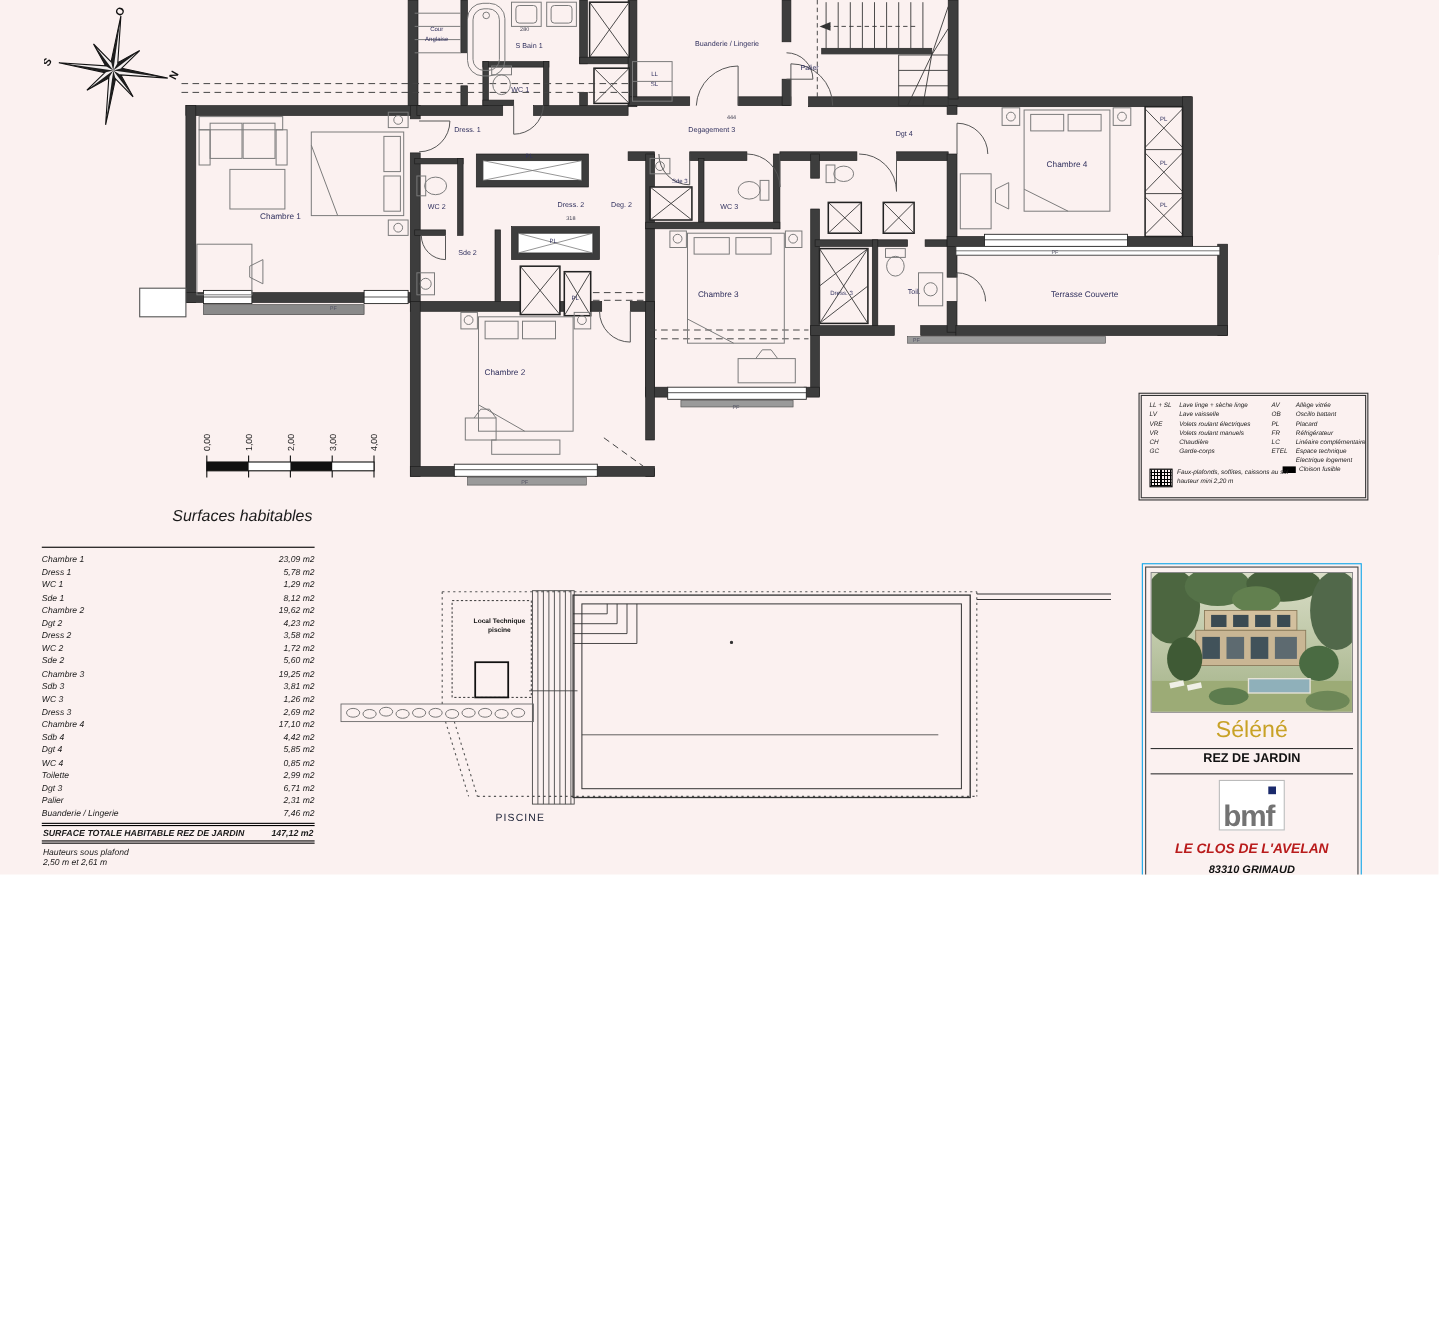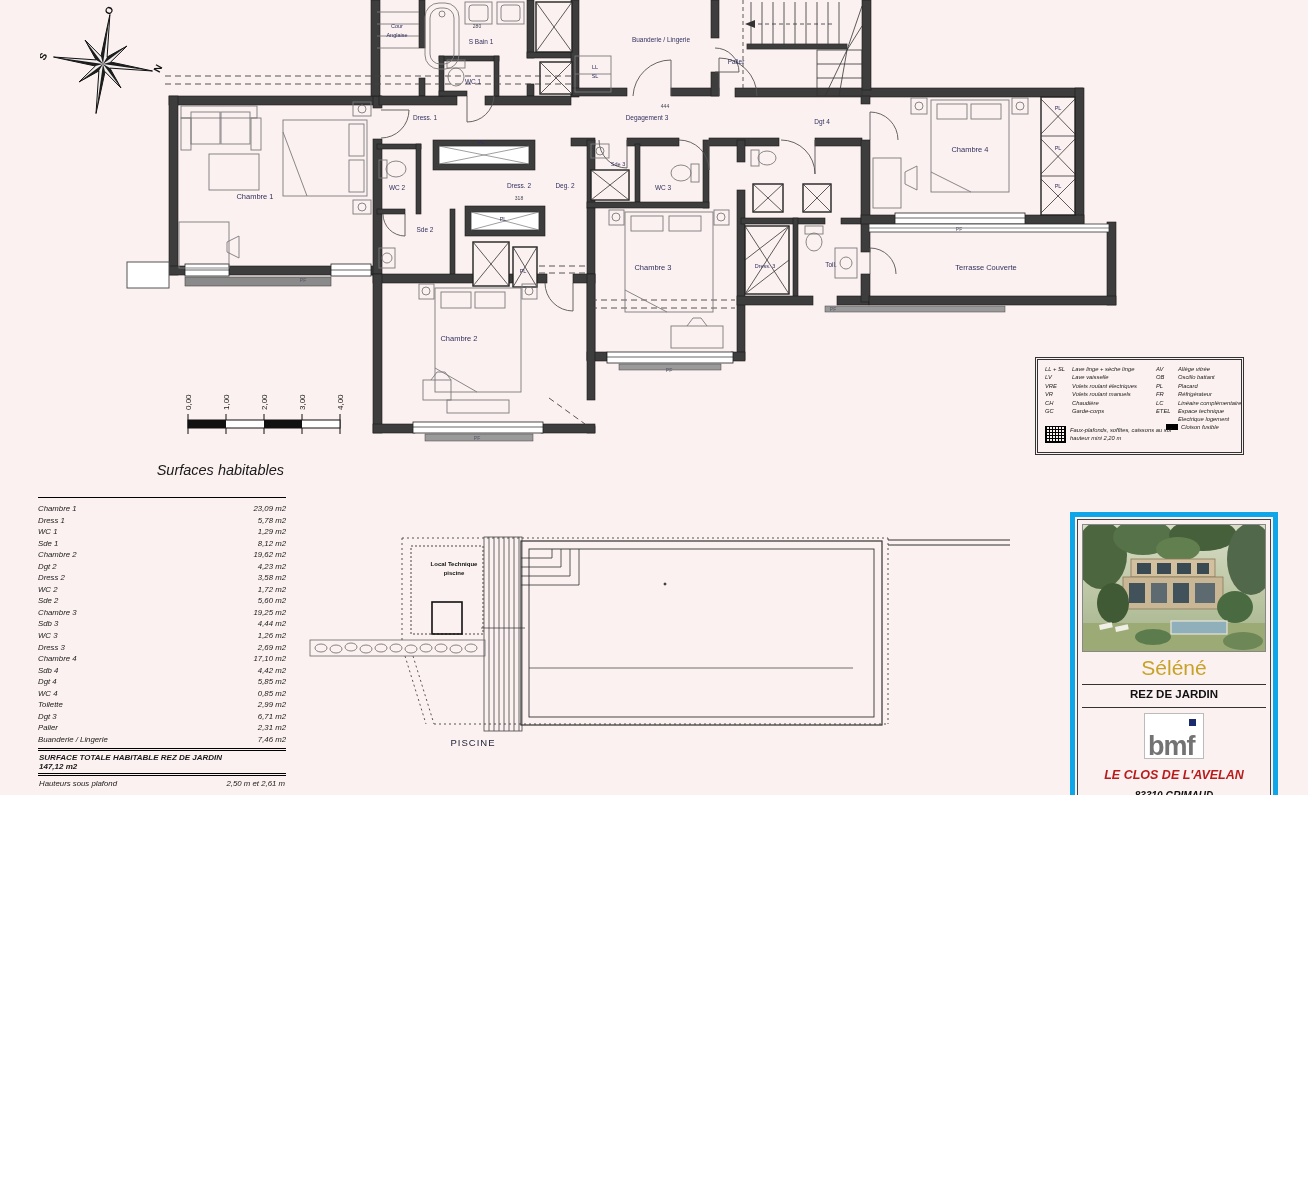--- a/index.html
+++ b/index.html
@@ -20,43 +20,43 @@
   .sbLbl{font-size:8px;fill:#222;}
 
   
   .surfaces{position:absolute;left:38px;top:462px;width:248px;color:#1a1a1a;}
   .surf-title{font-size:14.5px;font-style:italic;text-align:right;padding-right:2px;
               border-bottom:1.5px solid #000;padding-bottom:19px;margin-bottom:5px;}
   .srow{display:flex;justify-content:space-between;font-size:7.8px;font-style:italic;
         line-height:11.55px;}
   .surf-total{display:flex;justify-content:space-between;font-size:8px;font-style:italic;
               font-weight:bold;border-top:3px double #000;border-bottom:3px double #000;
-              padding:2px 1px;margin-top:3px;flex-direction:column;}
+              padding:2px 1px;margin-top:3px;}
   .surf-ceiling{display:flex;justify-content:space-between;font-size:7.8px;font-style:italic;
-                padding:3px 1px 4px 1px;}
+                padding:3px 1px 4px 1px;flex-direction:column;}
   .surf-box{border:2.5px solid #000;padding:1px 2px;}
   .surf-box .srow{font-weight:bold;line-height:9.5px;}
 
   
   .legend{position:absolute;left:1035px;top:357px;width:207px;height:96px;border:1px solid #333;}
   .legend-inner{position:absolute;left:1px;top:1px;right:1px;bottom:1px;border:1px solid #333;
                 font-size:5.8px;font-style:italic;color:#222;}
   .lg-col{position:absolute;top:5px;}
   .lg-row{display:flex;line-height:8.4px;}
   .lg-abbr{width:27px;flex:none;}
   .lg-extra{display:flex;line-height:8.4px;}
   .lg-swatch{display:inline-block;width:12px;height:6px;background:#000;margin:1px 3px 0 0;}
   .lg-hatch{position:absolute;left:7px;top:66px;width:19px;height:15px;border:1px solid #000;
             background:repeating-linear-gradient(90deg,#000 0,#000 1px,transparent 1px,transparent 3px),
                        repeating-linear-gradient(0deg,#000 0,#000 1px,transparent 1px,transparent 3px);}
   .lg-note{position:absolute;left:32px;top:66px;line-height:8px;}
 
   
-  .tblock{position:absolute;left:1038px;top:512px;width:198px;height:290px;border:5px solid #0ea5e9;
-          background:#fbf1f0;margin-left:32px;}
+  .tblock{position:absolute;left:1038px;top:512px;width:198px;height:290px;border:1px solid #0ea5e9;
+          background:#fbf1f0;}
   .tblock-inner{position:absolute;left:2px;top:2px;right:2px;bottom:2px;border:1px solid #444;
                 text-align:center;}
   .tb-photo{display:block;margin:4px auto 0 auto;border:1px solid #888;}
   .tb-project{font-size:21px;color:#c8a227;margin-top:4px;}
   .tb-rule{border-top:1.2px solid #333;margin:4px 4px 0 4px;}
   .tb-level{font-size:11.5px;font-weight:bold;color:#111;padding:3px 0 3px 0;}
   .tb-logo{position:relative;width:58px;height:44px;background:#fff;border:1px solid #bbb;
            margin:5px auto 0 auto;}
   .tb-logo-text{font-size:27px;font-weight:bold;color:#737373;letter-spacing:-1px;
                 position:absolute;left:3px;bottom:-2px;line-height:1;}
@@ -536,21 +536,21 @@
           <span class="sv">5,60 m2</span>
         </div>
 
         <div class="srow">
           <span class="sl">Chambre 3</span>
           <span class="sv">19,25 m2</span>
         </div>
 
         <div class="srow">
           <span class="sl">Sdb 3</span>
-          <span class="sv">4,44 m2</span>
+          <span class="sv">3,81 m2</span>
         </div>
 
         <div class="srow">
           <span class="sl">WC 3</span>
           <span class="sv">1,26 m2</span>
         </div>
 
         <div class="srow">
           <span class="sl">Dress 3</span>
           <span class="sv">2,69 m2</span>

